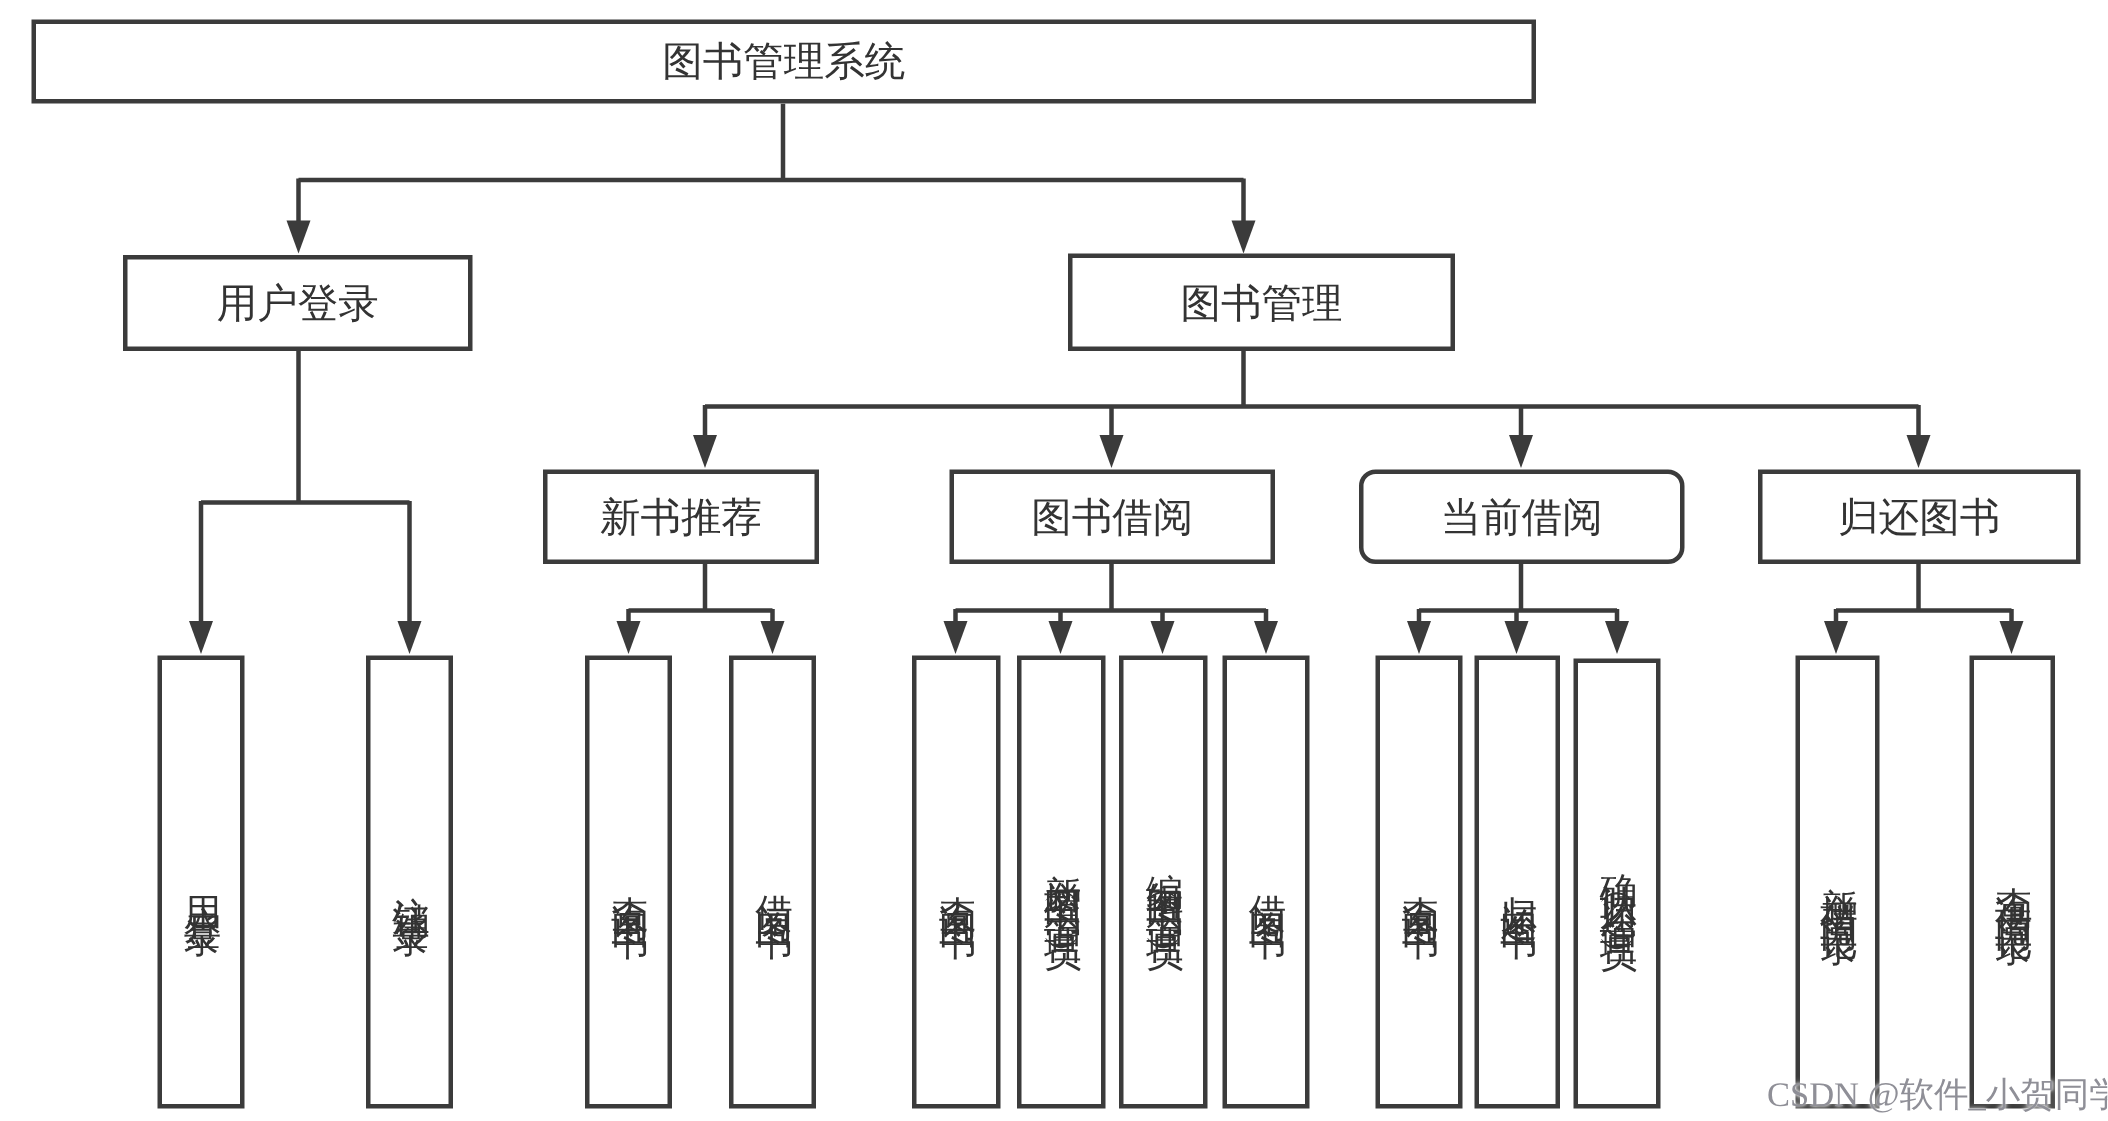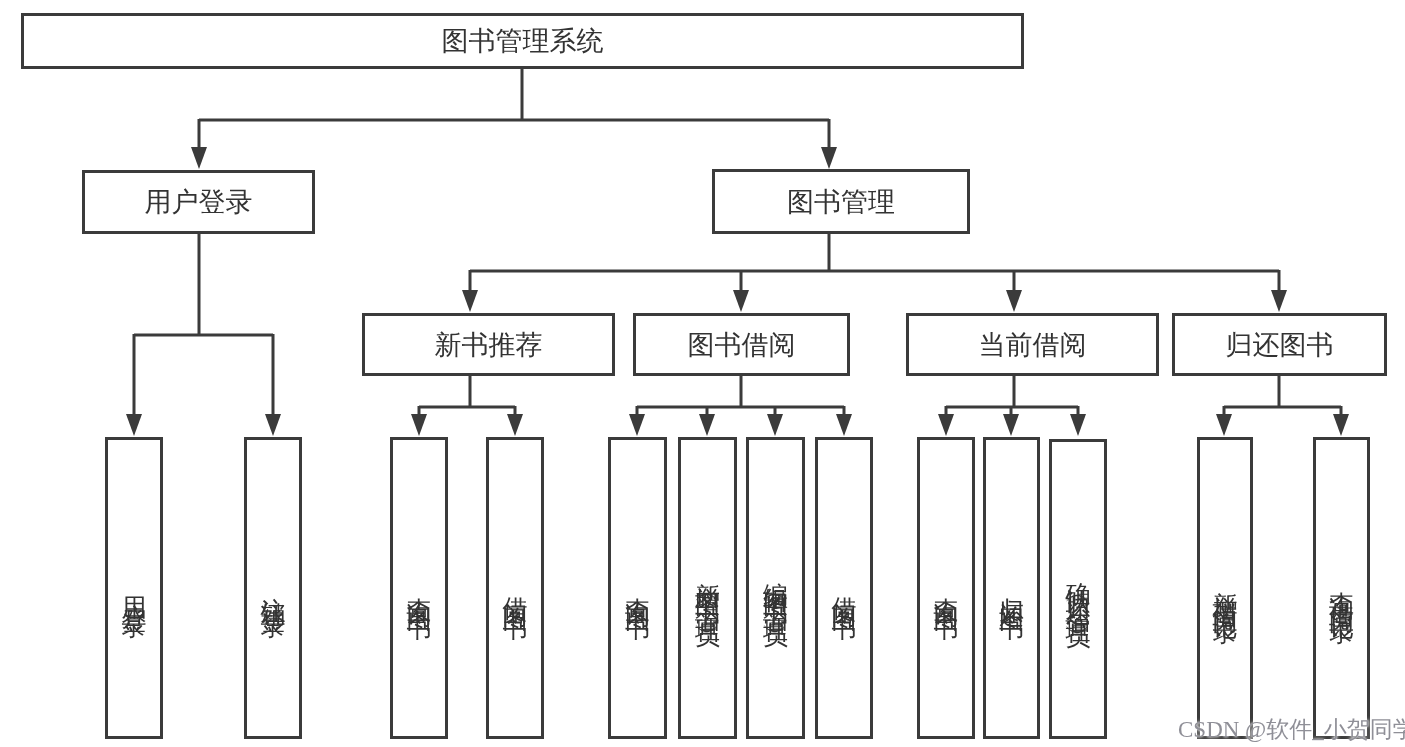--- a/index.html
+++ b/index.html
@@ -65,23 +65,23 @@
     <path d="M1279 376 V408 M1224 407 H1341 M1224 406 V417 M1341 406 V417"></path>
     <polygon fill="#3b3b3b" stroke="none" points="1216,414 1232,414 1224,436"></polygon>
     <polygon fill="#3b3b3b" stroke="none" points="1333,414 1349,414 1341,436"></polygon>
   </svg>
 
   <div class="node" style="left:21px;top:13px;width:1003px;height:56px;">图书管理系统</div>
 
   <div class="node" style="left:82px;top:170px;width:233px;height:64px;">用户登录</div>
   <div class="node" style="left:712px;top:169px;width:258px;height:65px;">图书管理</div>
 
-  <div class="node" style="left:362px;top:313px;width:253px;height:63px;">新书推荐</div>
+  <div class="node" style="left:362px;top:313px;width:184px;height:63px;">新书推荐</div>
   <div class="node" style="left:633px;top:313px;width:217px;height:63px;">图书借阅</div>
-  <div class="node" style="left:906px;top:313px;width:253px;height:63px;">当前借阅</div>
+  <div class="node" style="left:906px;top:313px;width:217px;height:63px;border-radius:11px;">当前借阅</div>
   <div class="node" style="left:1172px;top:313px;width:215px;height:63px;">归还图书</div>
 
   <div class="node node--leaf" style="left:105px;top:437px;width:58px;height:302px;">用户登录</div>
   <div class="node node--leaf" style="left:244px;top:437px;width:58px;height:302px;">注销登录</div>
 
   <div class="node node--leaf" style="left:390px;top:437px;width:58px;height:302px;">查询图书</div>
   <div class="node node--leaf" style="left:486px;top:437px;width:58px;height:302px;">借阅图书</div>
 
   <div class="node node--leaf" style="left:608px;top:437px;width:59px;height:302px;">查询图书</div>
   <div class="node node--leaf" style="left:678px;top:437px;width:59px;height:302px;">新增图书（管理员）</div>

